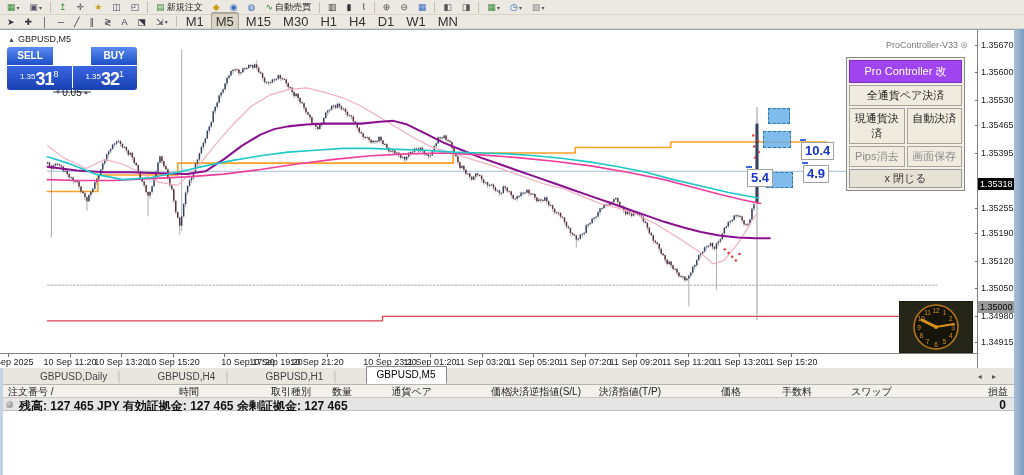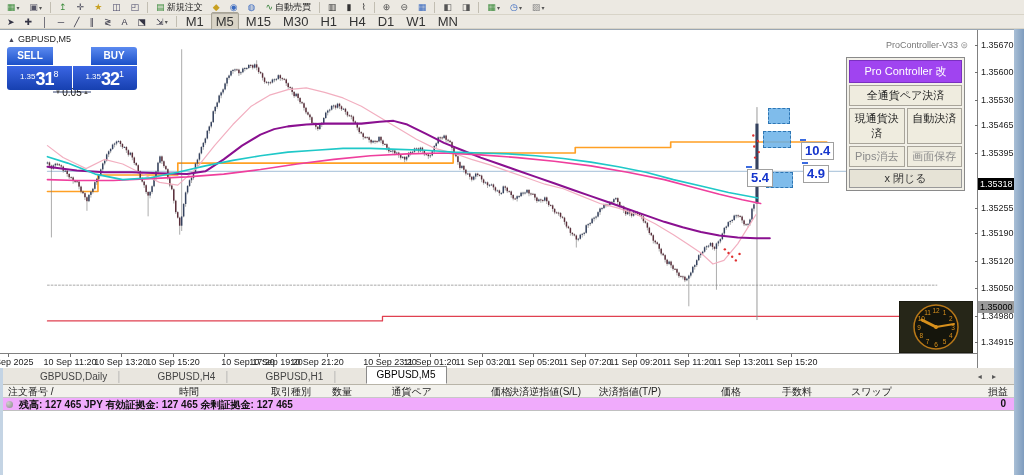--- a/index.html
+++ b/index.html
@@ -64,21 +64,21 @@
   .clock{position:absolute;top:271px;left:899px;}
   
   .tabsrow{position:absolute;top:368px;left:0;width:1014px;height:17px;background:#e9e6df;border-bottom:1px solid #b8b4a8;font-size:10px;color:#444;display:flex;align-items:flex-end;padding-left:6px;}
   .tab{padding:1px 8px 2px 8px;margin-left:26px;}
   .tab.selected{background:#fff;border:1px solid #8a8a8a;border-bottom:1px solid #fff;color:#000;padding:2px 10px 3px 10px;}
   .tabsep{color:#aaa;padding:0 1px 2px 1px;}
   .tabarrows{position:absolute;right:14px;bottom:3px;font-size:8px;color:#555;letter-spacing:4px;}
   
   .thead{position:absolute;top:385px;left:0;width:1014px;height:13px;background:#f2f1ec;border-bottom:1px solid #c8c8c8;font-size:10px;color:#222;}
   .thead span{position:absolute;top:0;white-space:nowrap;}
-  .balrow{position:absolute;top:398px;left:0;width:1014px;height:13px;background:#f0abfc;border-bottom:1px solid #c0c0c0;font-size:10px;color:#111;}
+  .balrow{position:absolute;top:398px;left:0;width:1014px;height:13px;background:#e5e5e5;border-bottom:1px solid #c0c0c0;font-size:12px;color:#111;}
   .balrow .ball{position:absolute;left:6px;top:3px;width:7px;height:7px;border-radius:50%;background:radial-gradient(circle at 30% 30%,#cfcfcf,#8a8a8a);}
   .balrow .btxt{position:absolute;left:19px;top:0px;font-weight:bold;}
   .balrow .bprofit{position:absolute;right:8px;top:0px;font-weight:bold;}
   .bottomwhite{position:absolute;top:411px;left:0;width:1014px;height:64px;background:#fff;}
   .leftstrip{position:absolute;top:368px;left:0;width:3px;height:107px;background:#c4d4e4;}
   .rightstrip{position:absolute;top:29px;left:1014px;width:10px;height:446px;background:linear-gradient(90deg,#a9bfd6,#7e9cbe);}
 </style>
 </head>
 <body>
 

